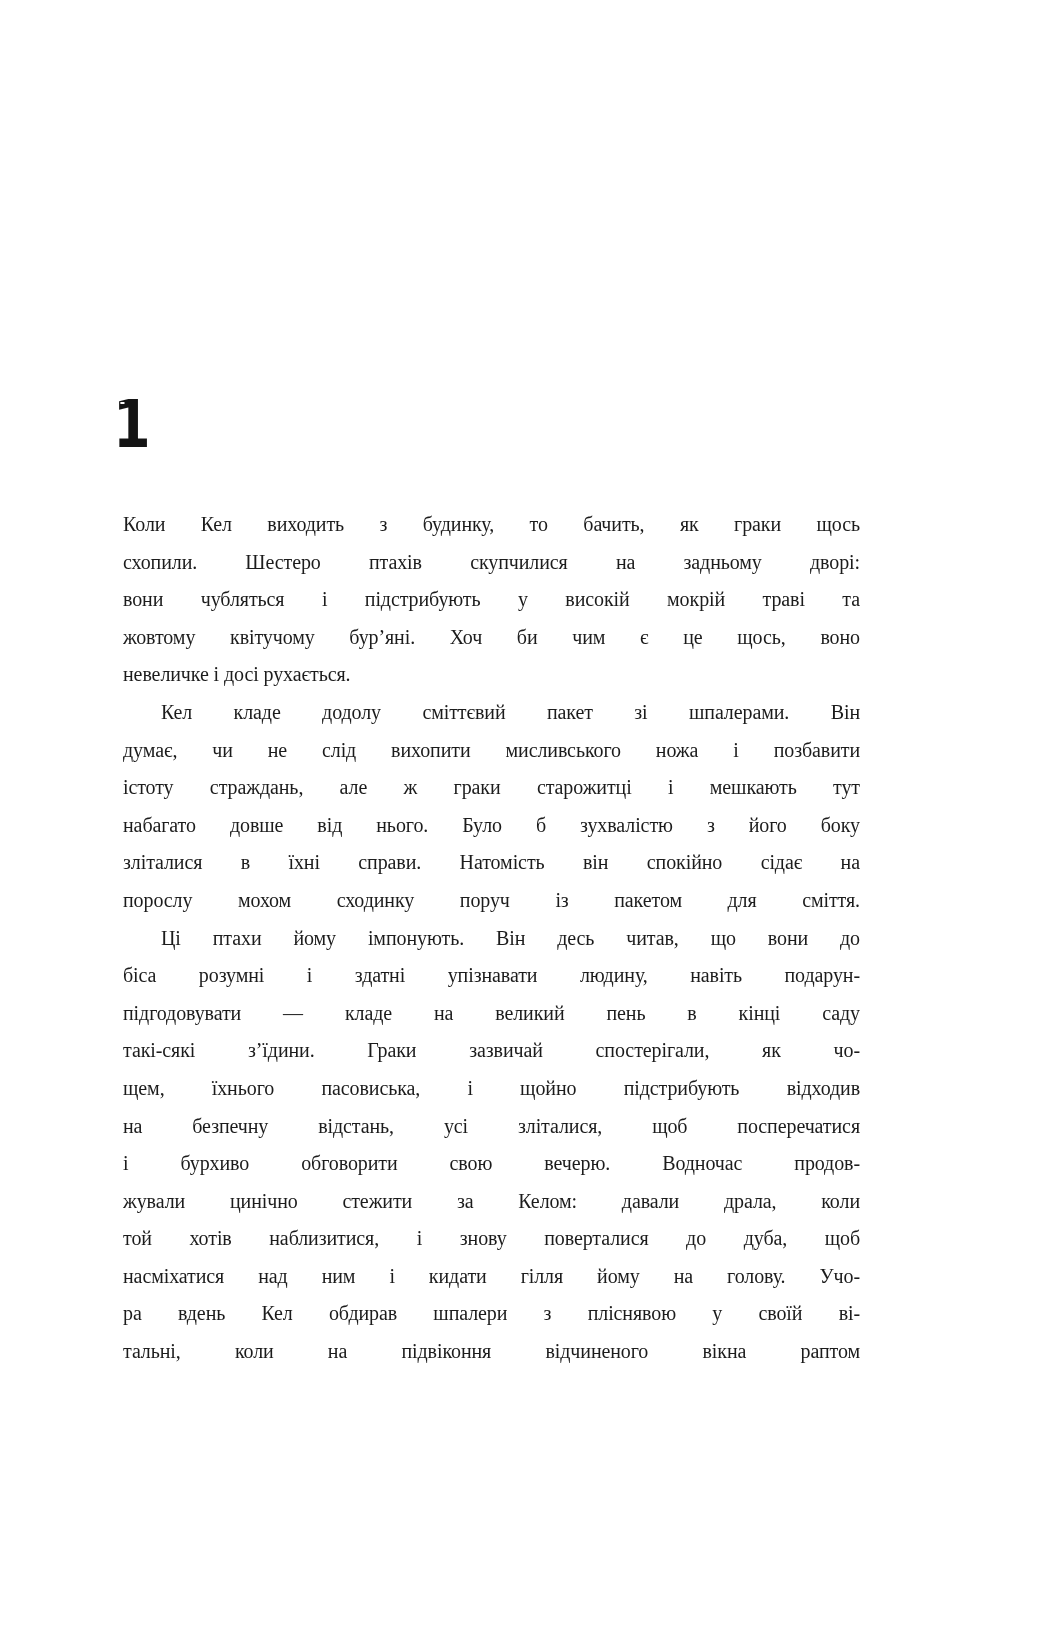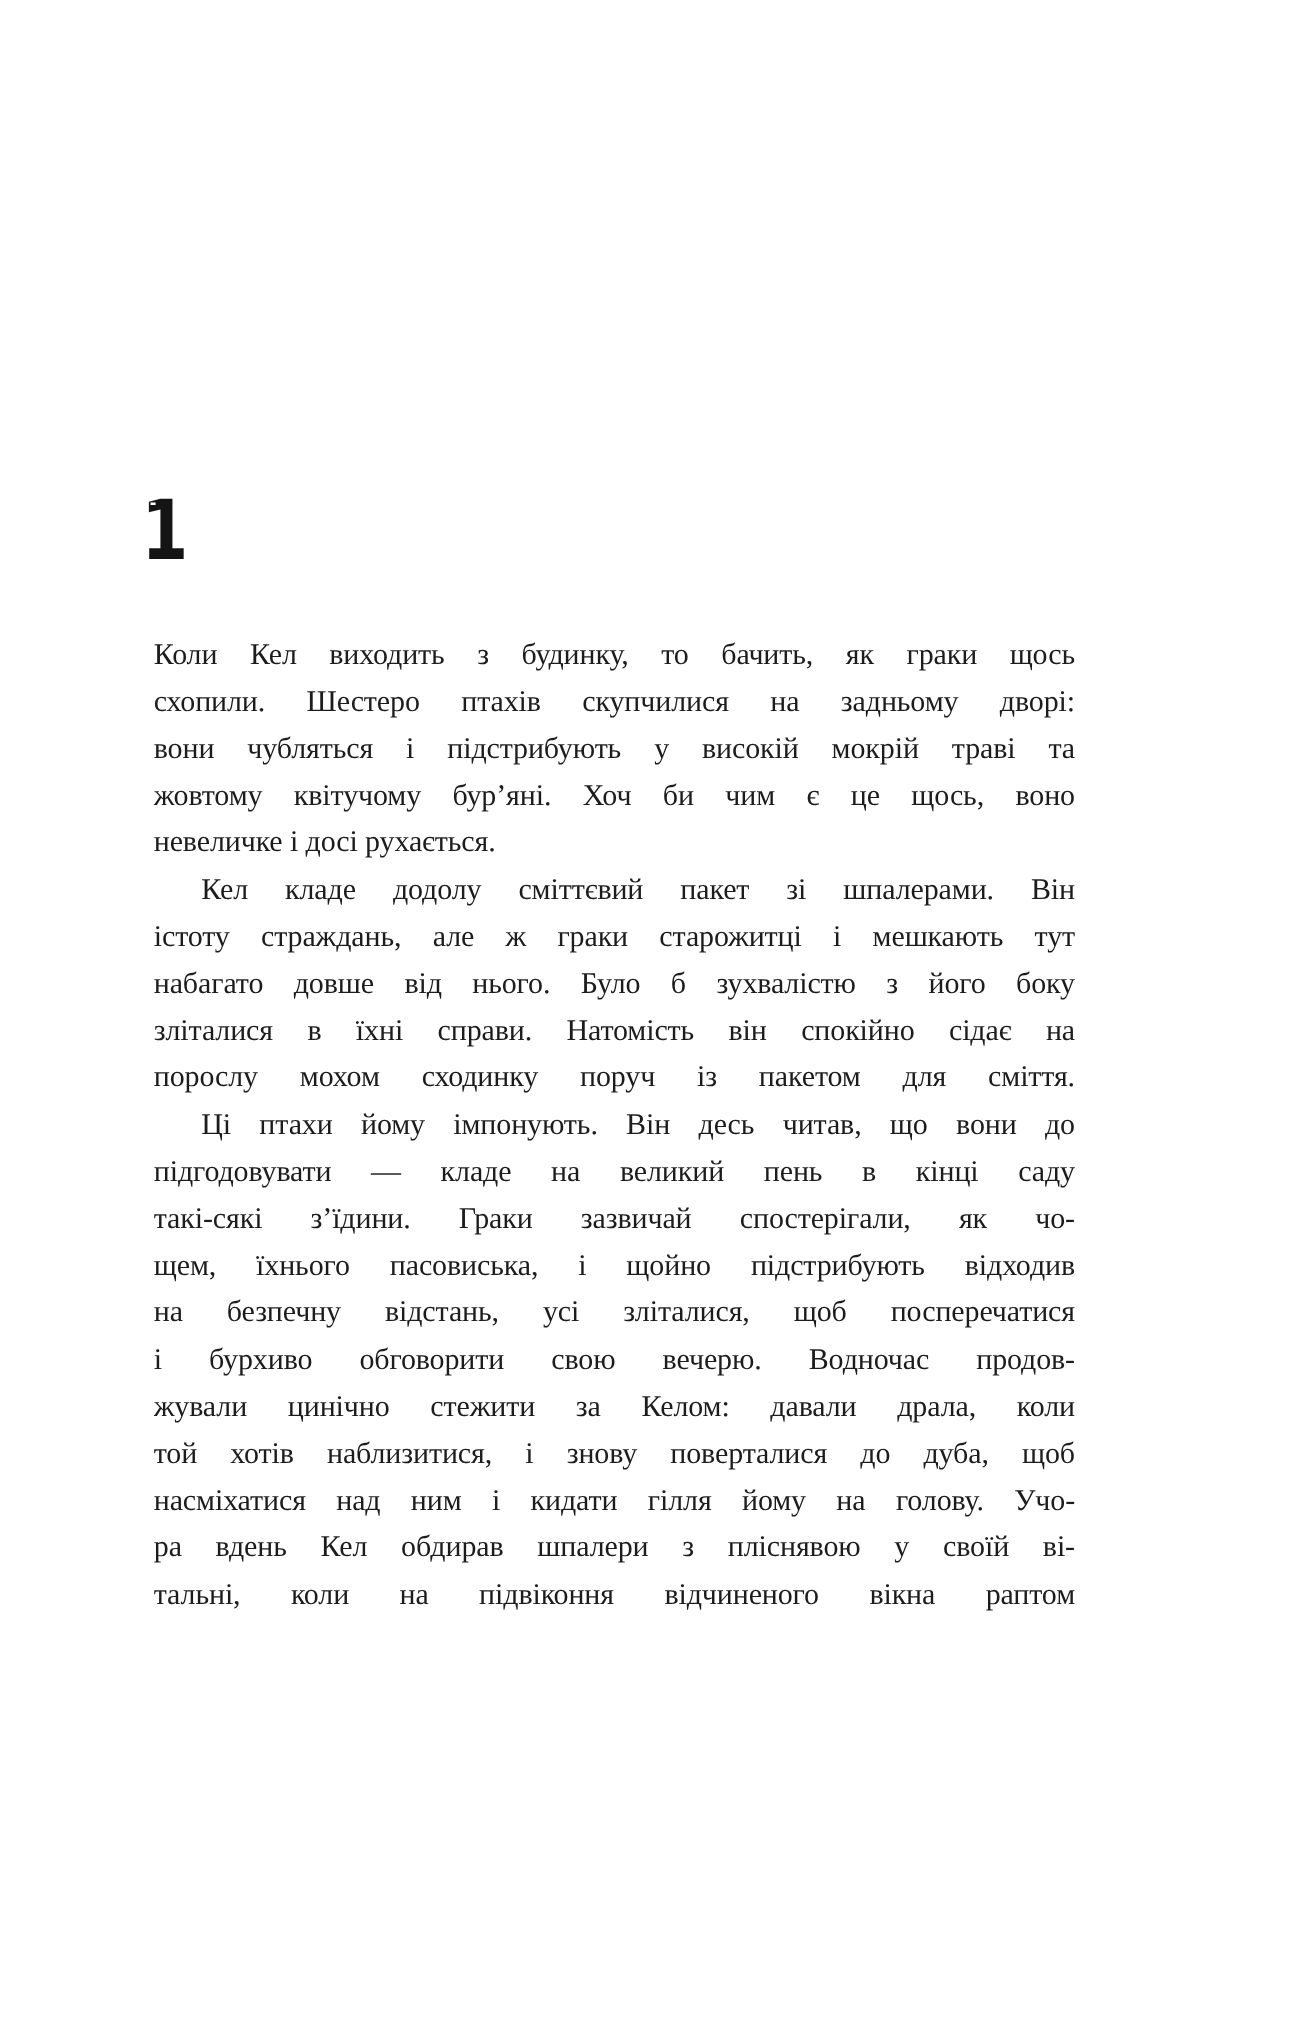--- a/index.html
+++ b/index.html
@@ -41,21 +41,21 @@
     position: absolute;
     left: 12px; top: 34px;
     width: 3px; height: 3px;
     background: #ffffff;
   }
   .text-block {
     position: absolute;
     left: 123px;
     top: 506px;
     width: 737px;
-    font-size: 24px;
+    font-size: 20px;
     line-height: 37.6px;
     letter-spacing: -0.1px;
   }
   .para {
     margin: 0;
     padding: 0;
   }
   .line {
     text-align: justify;
     text-align-last: justify;
@@ -81,28 +81,30 @@
     <div class="para">
       <div class="line">Коли Кел виходить з будинку, то бачить, як граки щось</div>
       <div class="line">схопили. Шестеро птахів скупчилися на задньому дворі:</div>
       <div class="line">вони чубляться і підстрибують у високій мокрій траві та</div>
       <div class="line">жовтому квітучому бур’яні. Хоч би чим є це щось, воно</div>
       <div class="line end">невеличке і досі рухається.</div>
     </div>
 
     <div class="para">
       <div class="line indent">Кел кладе додолу сміттєвий пакет зі шпалерами. Він</div>
+      <div class="line">думає, чи не слід вихопити мисливського ножа і позбавити</div>
       <div class="line">істоту страждань, але ж граки старожитці і мешкають тут</div>
       <div class="line">набагато довше від нього. Було б зухвалістю з його боку</div>
       <div class="line">зліталися в їхні справи. Натомість він спокійно сідає на</div>
       <div class="line">порослу мохом сходинку поруч із пакетом для сміття.</div>
     </div>
 
     <div class="para">
       <div class="line indent">Ці птахи йому імпонують. Він десь читав, що вони до</div>
+      <div class="line">біса розумні і здатні упізнавати людину, навіть подарун-</div>
       <div class="line">підгодовувати — кладе на великий пень в кінці саду</div>
       <div class="line">такі-сякі з’їдини. Граки зазвичай спостерігали, як чо-</div>
       <div class="line">щем, їхнього пасовиська, і щойно підстрибують відходив</div>
       <div class="line">на безпечну відстань, усі зліталися, щоб посперечатися</div>
       <div class="line">і бурхиво обговорити свою вечерю. Водночас продов-</div>
       <div class="line">жували цинічно стежити за Келом: давали драла, коли</div>
       <div class="line">той хотів наблизитися, і знову поверталися до дуба, щоб</div>
       <div class="line">насміхатися над ним і кидати гілля йому на голову. Учо-</div>
       <div class="line">ра вдень Кел обдирав шпалери з пліснявою у своїй ві-</div>
       <div class="line">тальні, коли на підвіконня відчиненого вікна раптом</div>

